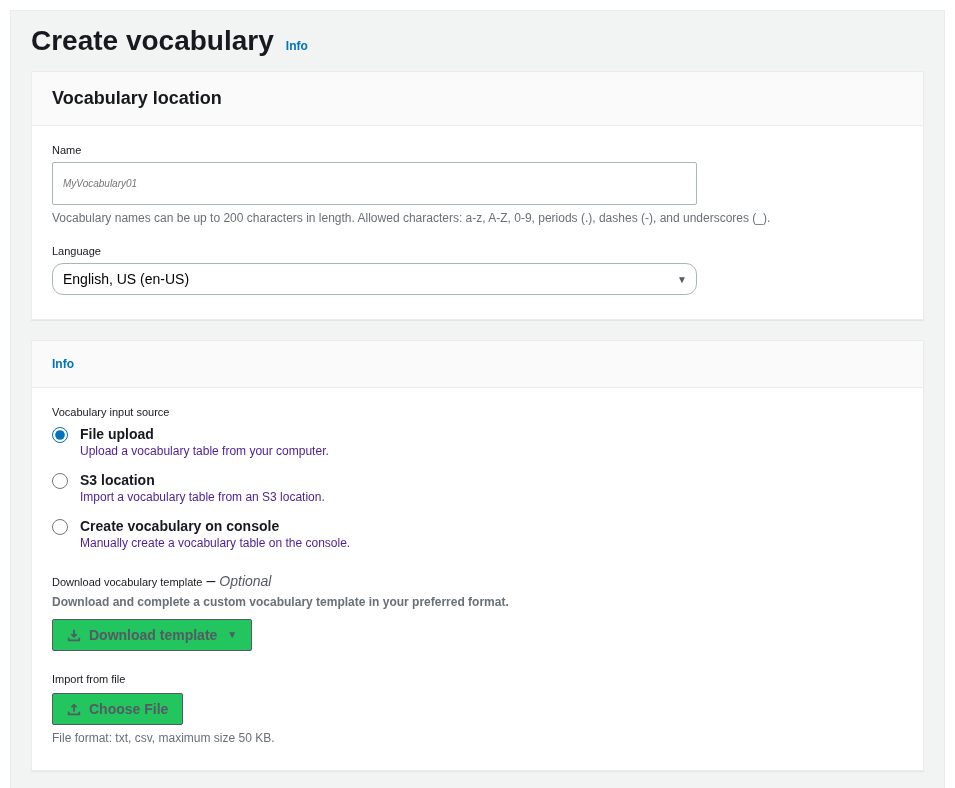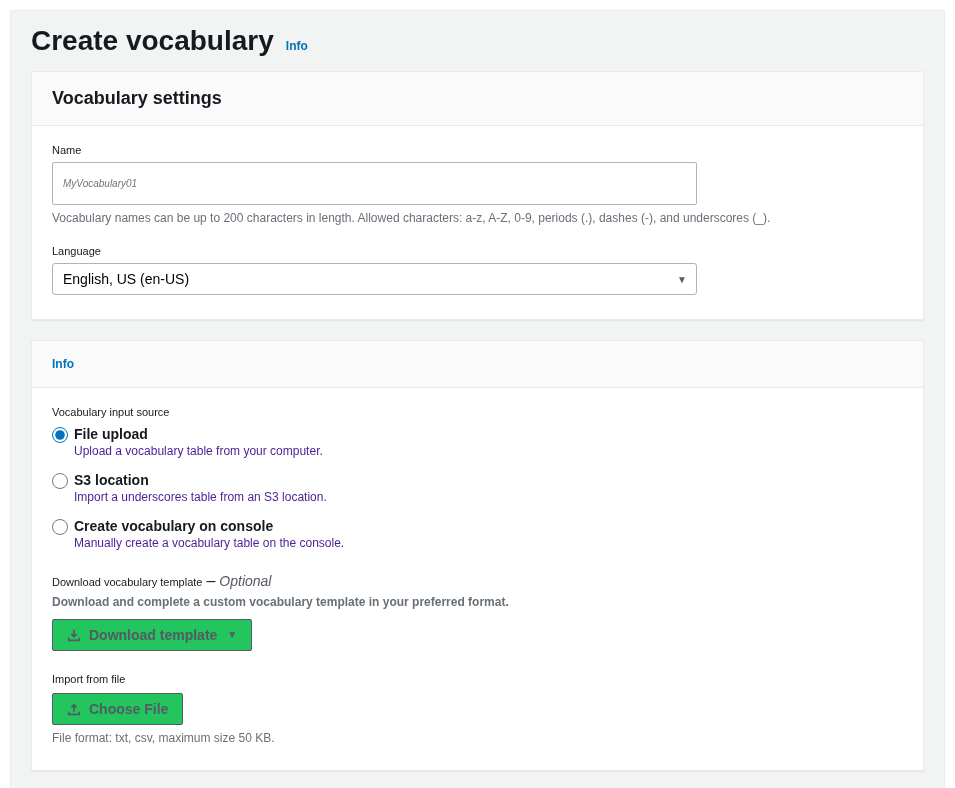--- a/index.html
+++ b/index.html
@@ -94,39 +94,39 @@
   }
   .select-wrap {
     position: relative;
     width: 645px;
     max-width: 100%;
   }
   .select-input {
     width: 100%;
     height: 32px;
     border: 1px solid #aab7b8;
-    border-radius: 3px;
+    border-radius: 11px;
     padding: 4px 32px 4px 10px;
     font-size: 14px;
     background: #ffffff;
     appearance: none;
     -webkit-appearance: none;
     cursor: pointer;
   }
   .select-caret {
     position: absolute;
     right: 10px;
     top: 50%;
     transform: translateY(-50%);
     pointer-events: none;
     font-size: 10px;
     color: #545b64;
   }
   .radio-group { display: flex; flex-direction: column; gap: 14px; margin-top: 8px; }
-  .radio-item { display: flex; align-items: flex-start; gap: 6px; }
+  .radio-item { display: flex; align-items: flex-start; gap: 12px; }
   .radio-input {
     width: 16px;
     height: 16px;
     margin-top: 1px;
     accent-color: #0073bb;
     cursor: pointer;
   }
   .radio-text { display: flex; flex-direction: column; gap: 2px; }
   .radio-title { font-size: 14px; font-weight: 700; color: #16191f; }
   .radio-desc { font-size: 12px; color: #4c1d95; }
@@ -153,21 +153,21 @@
 
 <div class="page">
 
   <div class="page-header">
     <h1 class="page-title">Create vocabulary</h1>
     <a class="info-link">Info</a>
   </div>
 
   <div class="panel">
     <div class="panel-header">
-      <h2 class="panel-title">Vocabulary settings</h2>
+      <h2 class="panel-title">Vocabulary location</h2>
     </div>
     <div class="panel-body">
 
       <div class="field">
         <label class="field-label">Name</label>
         <input type="text" class="text-input" placeholder="MyVocabulary01" style="">
         <div class="field-hint">Vocabulary names can be up to 200 characters in length. Allowed characters: a-z, A-Z, 0-9, periods (.), dashes (-), and underscores (_).</div>
       </div>
 
       <div class="field">
@@ -198,21 +198,21 @@
             <span class="radio-text">
               <span class="radio-title">File upload</span>
               <span class="radio-desc">Upload a vocabulary table from your computer.</span>
             </span>
           </label>
 
           <label class="radio-item">
             <input type="radio" name="src" class="radio-input" style="">
             <span class="radio-text">
               <span class="radio-title">S3 location</span>
-              <span class="radio-desc">Import a underscores table from an S3 location.</span>
+              <span class="radio-desc">Import a vocabulary table from an S3 location.</span>
             </span>
           </label>
 
           <label class="radio-item">
             <input type="radio" name="src" class="radio-input" style="">
             <span class="radio-text">
               <span class="radio-title">Create vocabulary on console</span>
               <span class="radio-desc">Manually create a vocabulary table on the console.</span>
             </span>
           </label>

